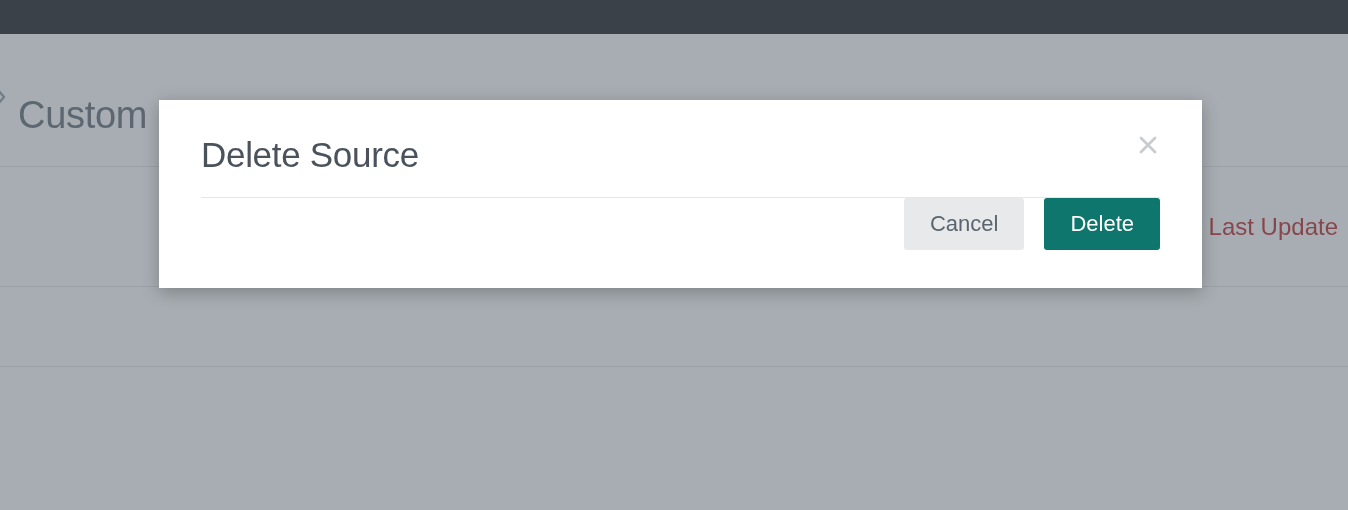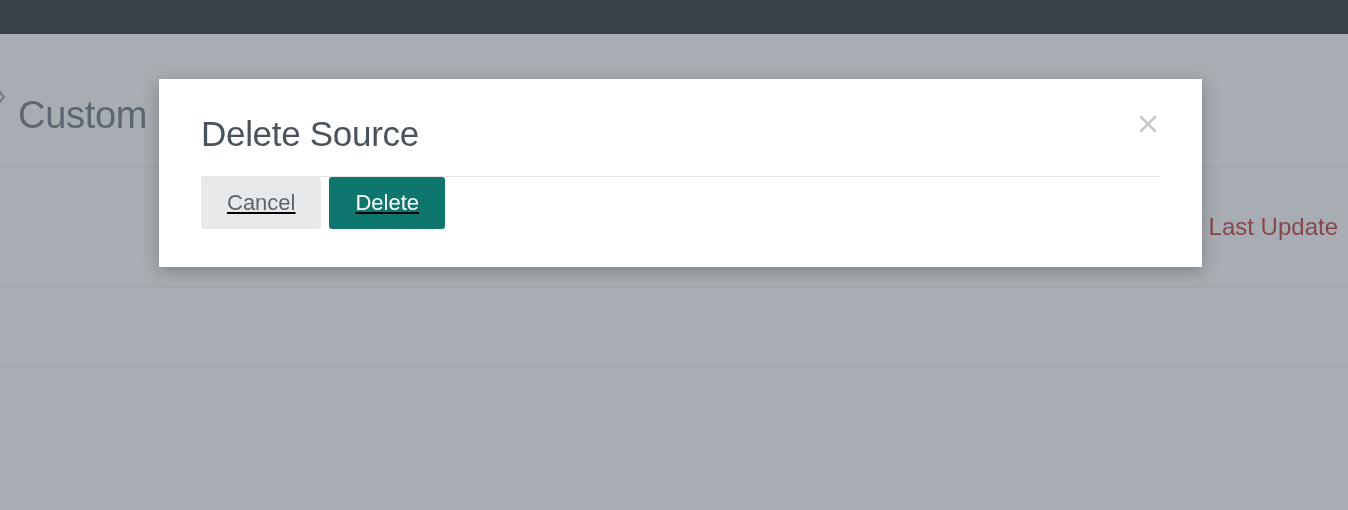--- a/index.html
+++ b/index.html
@@ -64,21 +64,21 @@
       border-bottom: 1px solid #e5e5e5;
     }
     .overlay {
       position: absolute;
       inset: 0;
       top: 34px;
       background: rgba(95, 105, 115, 0.55);
     }
     .modal {
       position: absolute;
-      top: 79px;
+      top: 100px;
       left: 159px;
       width: 1043px;
       background: #ffffff;
       box-shadow: 0 4px 16px rgba(0,0,0,0.25);
       padding: 35px 42px 38px 42px;
     }
     .modal-header {
       display: flex;
       align-items: flex-start;
       justify-content: space-between;
@@ -107,23 +107,22 @@
       padding-bottom: 40px;
     }
     .modal-message {
       font-size: 22px;
       color: #4a525b;
       font-weight: 400;
       line-height: 1.4;
     }
     .modal-footer {
       display: flex;
-      justify-content: flex-start;
-      gap: 8px;
-      text-decoration: underline;
+      justify-content: flex-end;
+      gap: 20px;
     }
     .btn {
       border: none;
       font-size: 22px;
       font-weight: 500;
       padding: 13px 26px;
       border-radius: 3px;
       cursor: pointer;
       font-family: inherit;
     }

